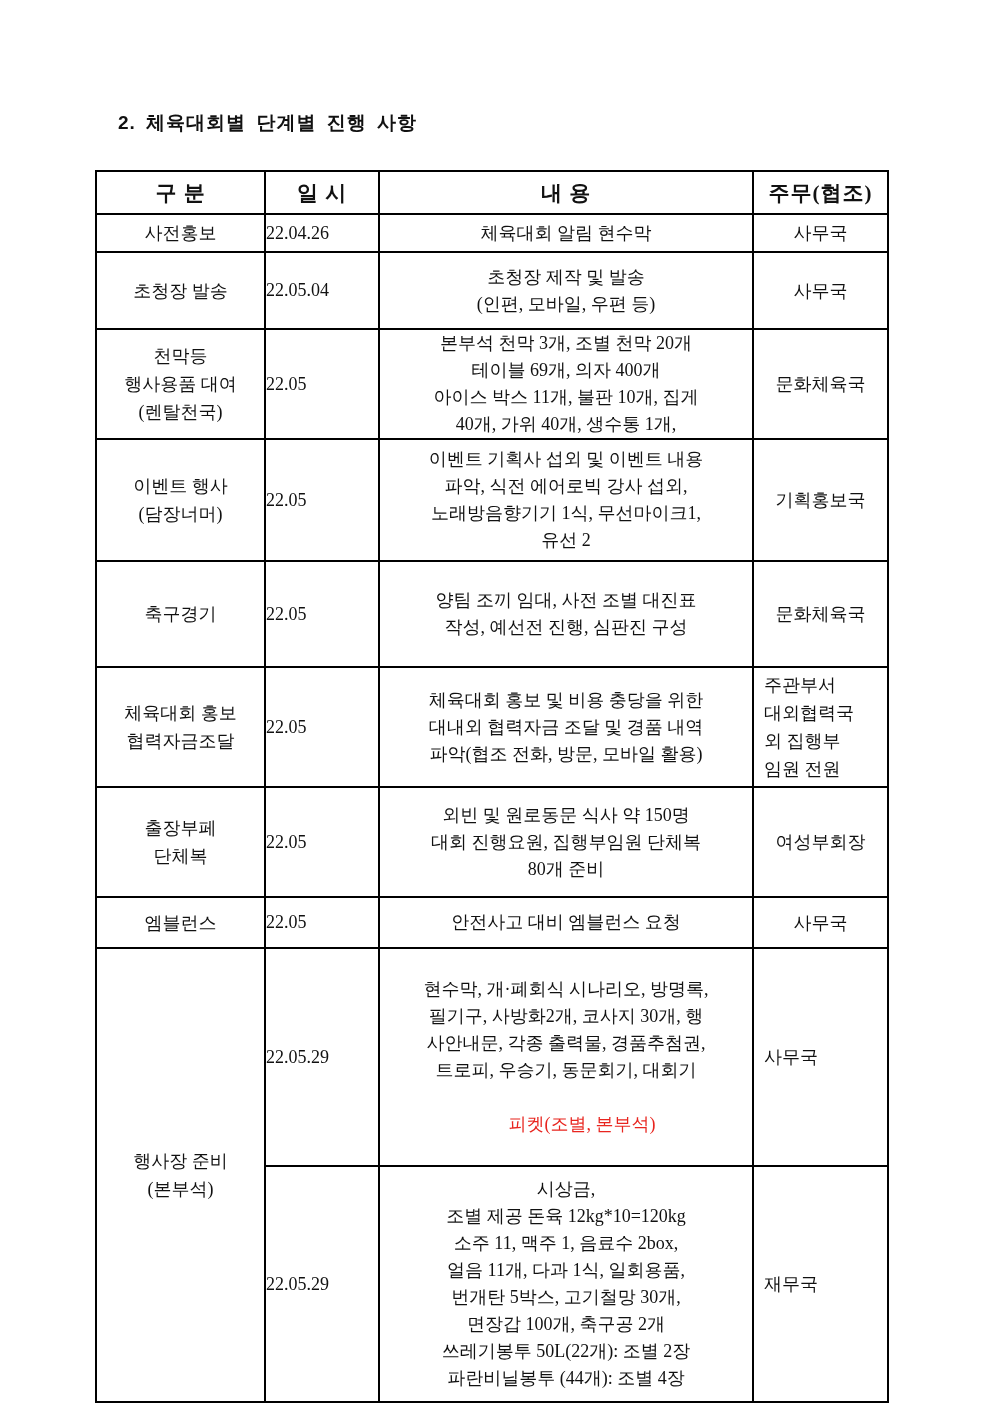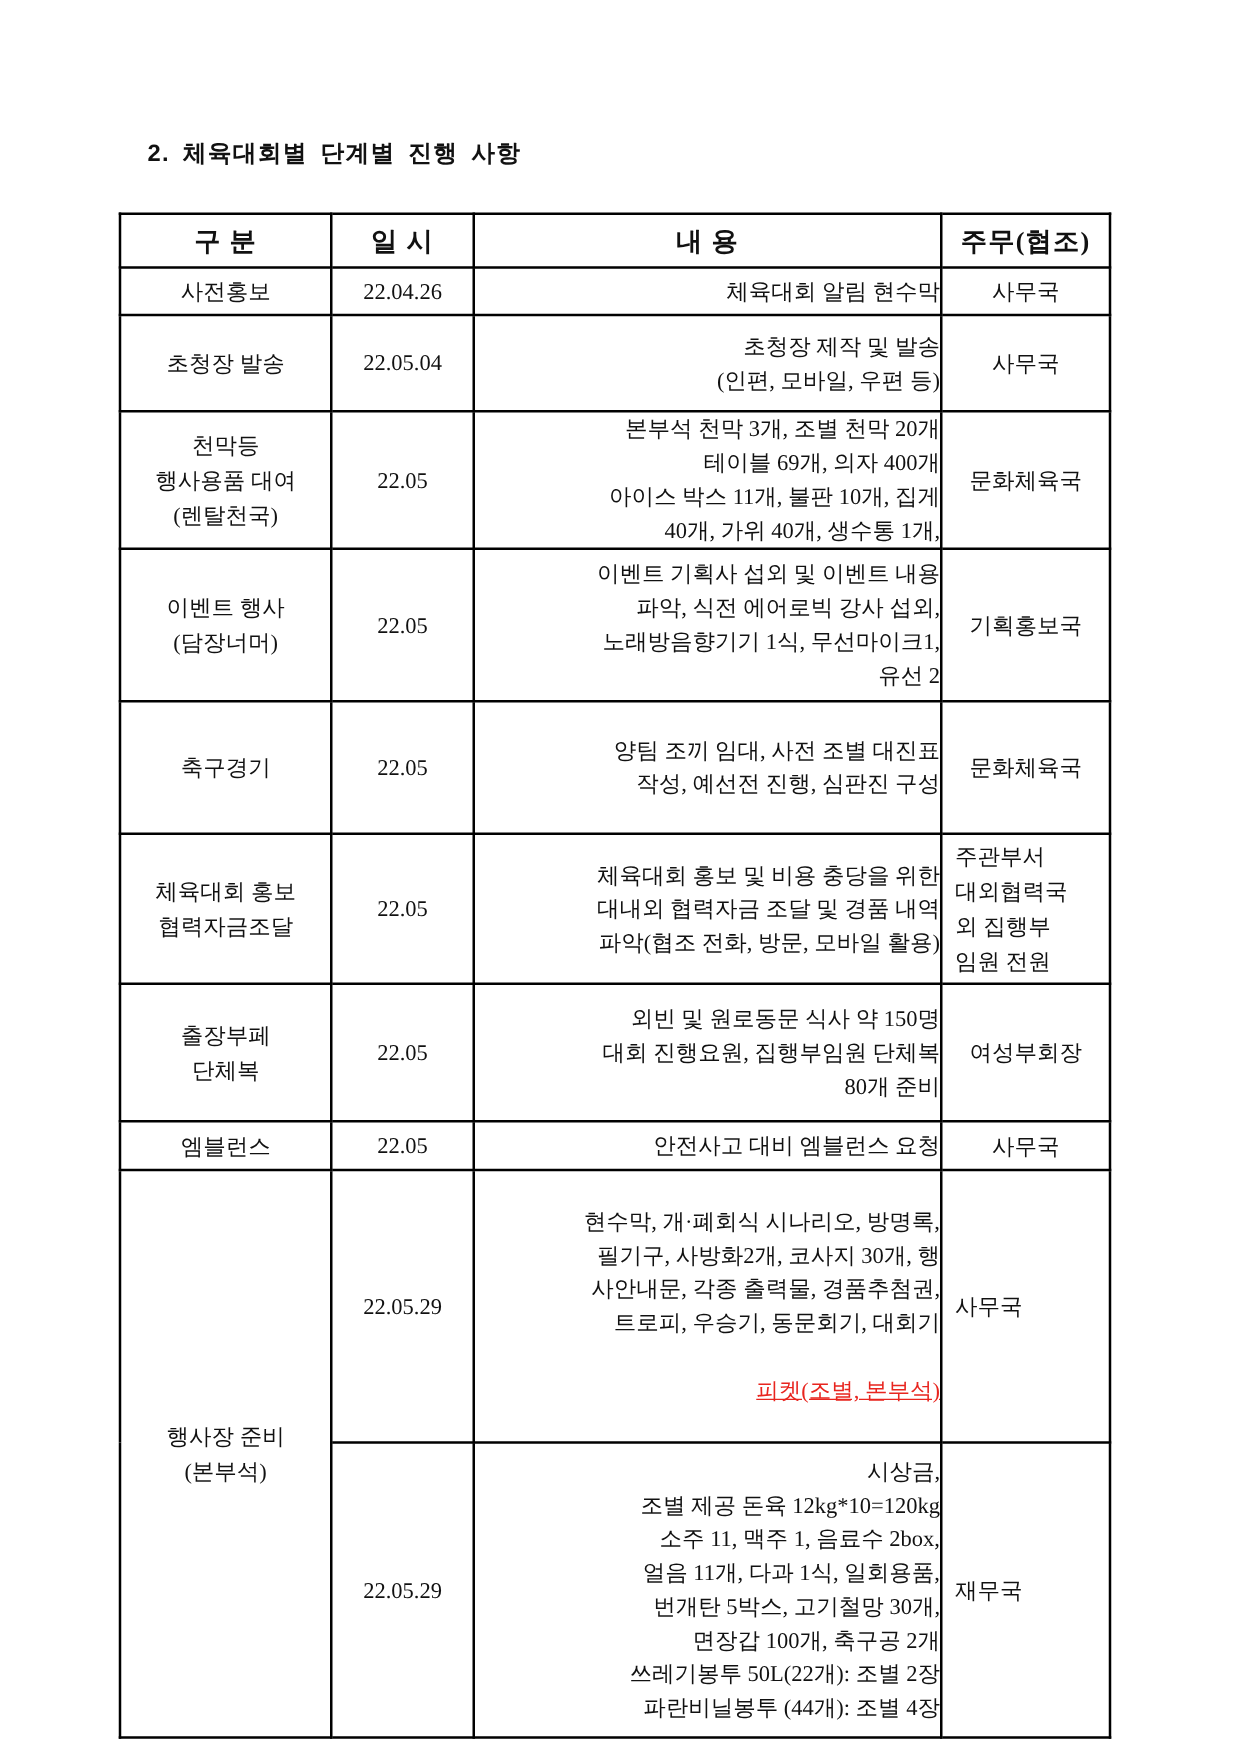--- a/index.html
+++ b/index.html
@@ -52,46 +52,44 @@
     text-align: center;
     letter-spacing: 1px;
   }
   td.cat {
     text-align: center;
     white-space: pre-line;
     line-height: 28px;
     padding: 2px 4px;
   }
   td.date {
-    text-align: center;
     white-space: nowrap;
   }
   td.content {
-    text-align: right;
+    text-align: center;
     white-space: pre-line;
     line-height: 27px;
     padding: 5px 6px 5px 8px;
   }
   td.owner {
     text-align: center;
     white-space: pre-line;
     line-height: 28px;
     padding: 2px 3px;
   }
   td.owner.left {
     text-align: left;
     padding-left: 10px;
   }
   span.content-main {
     display: block;
   }
   span.red {
     display: block;
     color: #e8251f;
-    text-decoration: underline;
     padding-left: 32px;
   }
 </style>
 </head>
 <body>
 
 <h1 class="page-title">2. 체육대회별 단계별 진행 사항</h1>
 
 <table class="schedule">
   <colgroup>
@@ -164,21 +162,21 @@
     </tr>
     <tr style="height:110px">
       <td class="cat">출장부페
 단체복</td>
       <td class="date">22.05</td>
       <td class="content">외빈 및 원로동문 식사 약 150명
 대회 진행요원, 집행부임원 단체복
 80개 준비</td>
       <td class="owner">여성부회장</td>
     </tr>
-    <tr style="height:39px">
+    <tr style="height:51px">
       <td class="cat">엠블런스</td>
       <td class="date">22.05</td>
       <td class="content">안전사고 대비 엠블런스 요청</td>
       <td class="owner">사무국</td>
     </tr>
     <tr style="height:152px">
       <td class="cat" rowspan="2">행사장 준비
 (본부석)</td>
       <td class="date">22.05.29</td>
       <td class="content">

